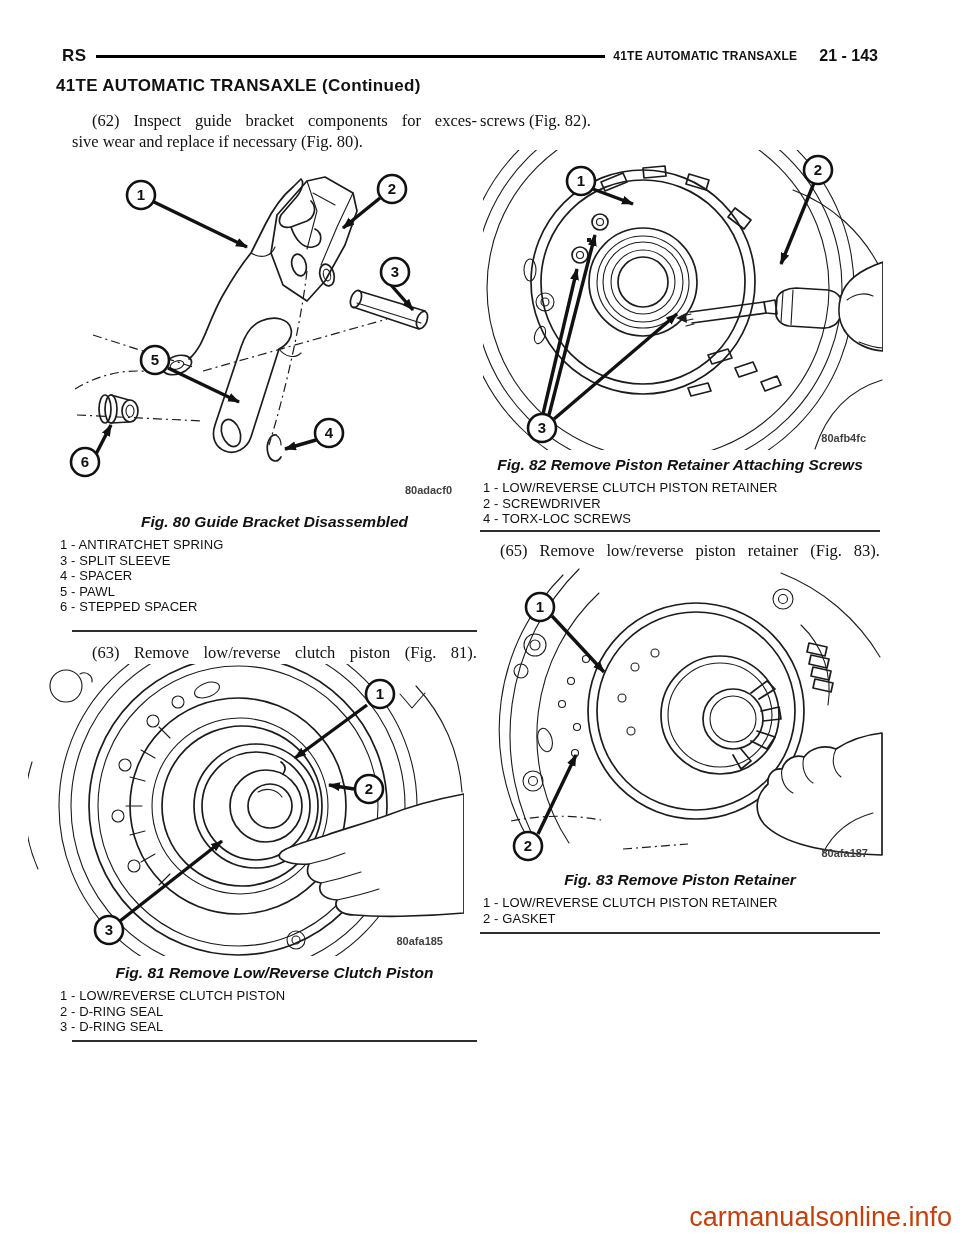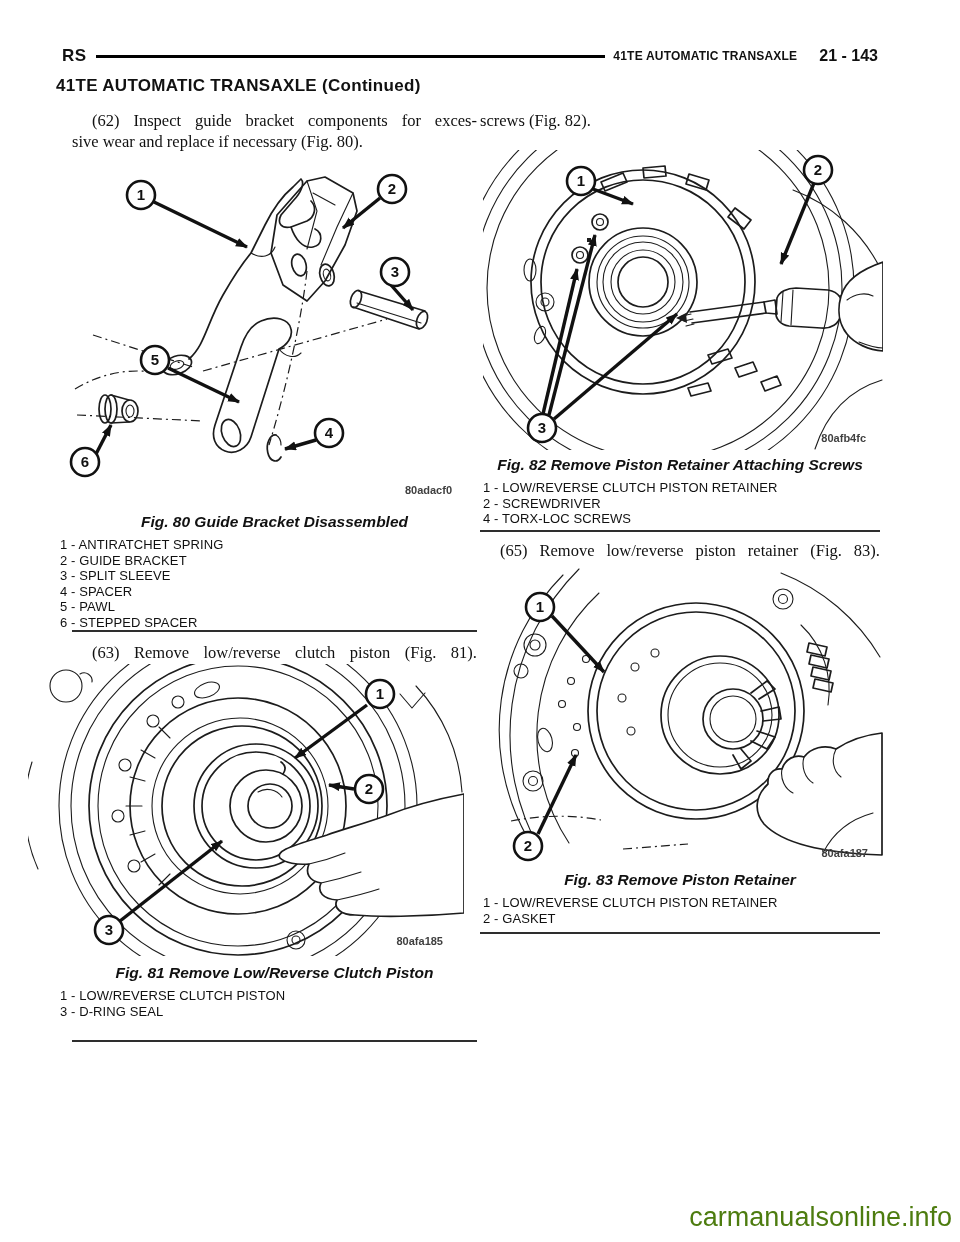--- a/index.html
+++ b/index.html
@@ -30,21 +30,21 @@
   svg.fig { position:absolute; }
   .ln  { fill:none; stroke:#1c1c1c; stroke-width:1.7; stroke-linecap:round; stroke-linejoin:round; }
   .th  { fill:none; stroke:#1c1c1c; stroke-width:1.1; stroke-linecap:round; }
   .dsh { fill:none; stroke:#1c1c1c; stroke-width:1.2; stroke-dasharray:9 4 2 4; }
   .arrow { stroke:#111; stroke-width:3.4; fill:none; }
   .co { fill:#fff; stroke:#111; stroke-width:2.6; }
   .conum { font:bold 15px "Liberation Sans", sans-serif; fill:#111; text-anchor:middle; }
   .figcode { font:bold 11px "Liberation Sans", sans-serif; fill:#3f3f3f; text-anchor:end; }
   .wh { fill:#fff; stroke:#1c1c1c; stroke-width:1.7; stroke-linejoin:round; }
   
-  .watermark { right:8px; top:1202px; font-family:"Liberation Sans", sans-serif; font-size:27px; color:#4d7c0f; }
+  .watermark { right:8px; top:1202px; font-family:"Liberation Sans", sans-serif; font-size:27px; color:#c2410c; }
 </style>
 </head>
 <body>
 
 <div id="page">
 
   <div class="abs pagehead">
     <span class="rs">RS</span>
     <span class="hrule"></span>
     <span class="htitle">41TE AUTOMATIC TRANSAXLE</span>
@@ -140,21 +140,20 @@
     <g>
       <line class="arrow" x1="41" y1="301" x2="56" y2="272" marker-end="url(#ah80)"></line>
       <circle class="co" cx="30" cy="309" r="14"></circle>
       <text class="conum" x="30" y="314">6</text>
     </g>
     <text class="figcode" x="397" y="341">80adacf0</text>
   </svg>
   <div class="abs lcol figcap" style="top:513px;">Fig. 80 Guide Bracket Disassembled</div>
   <div class="abs legend" style="left:60px; top:537px; width:402px;">
     <div>1 - ANTIRATCHET SPRING</div>
-    <div>2 - GUIDE BRACKET</div>
     <div>3 - SPLIT SLEEVE</div>
     <div>4 - SPACER</div>
     <div>5 - PAWL</div>
     <div>6 - STEPPED SPACER</div>
   </div>
   <div class="abs lcol legrule" style="top:630px;"></div>
 
   <div class="abs lcol para" style="top:642px;">
     <div class="ind j1">(63) Remove low/reverse clutch piston (Fig. 81).</div>
   </div>
@@ -215,20 +214,21 @@
     <g>
       <line class="arrow" x1="92" y1="257" x2="194" y2="177" marker-end="url(#ah81)"></line>
       <circle class="co" cx="81" cy="266" r="14"></circle>
       <text class="conum" x="81" y="271">3</text>
     </g>
     <text class="figcode" x="415" y="281">80afa185</text>
   </svg>
   <div class="abs lcol figcap" style="top:964px;">Fig. 81 Remove Low/Reverse Clutch Piston</div>
   <div class="abs legend" style="left:60px; top:988px; width:402px;">
     <div>1 - LOW/REVERSE CLUTCH PISTON</div>
+    <div>2 - D-RING SEAL</div>
     <div>3 - D-RING SEAL</div>
   </div>
   <div class="abs lcol legrule" style="top:1040px;"></div>
 
   <div class="abs rcol para" style="top:110px;">
     <div>screws (Fig. 82).</div>
   </div>
 
   <svg class="fig" style="left:483px; top:150px;" width="400" height="300" viewBox="0 0 400 300">
     <defs>

